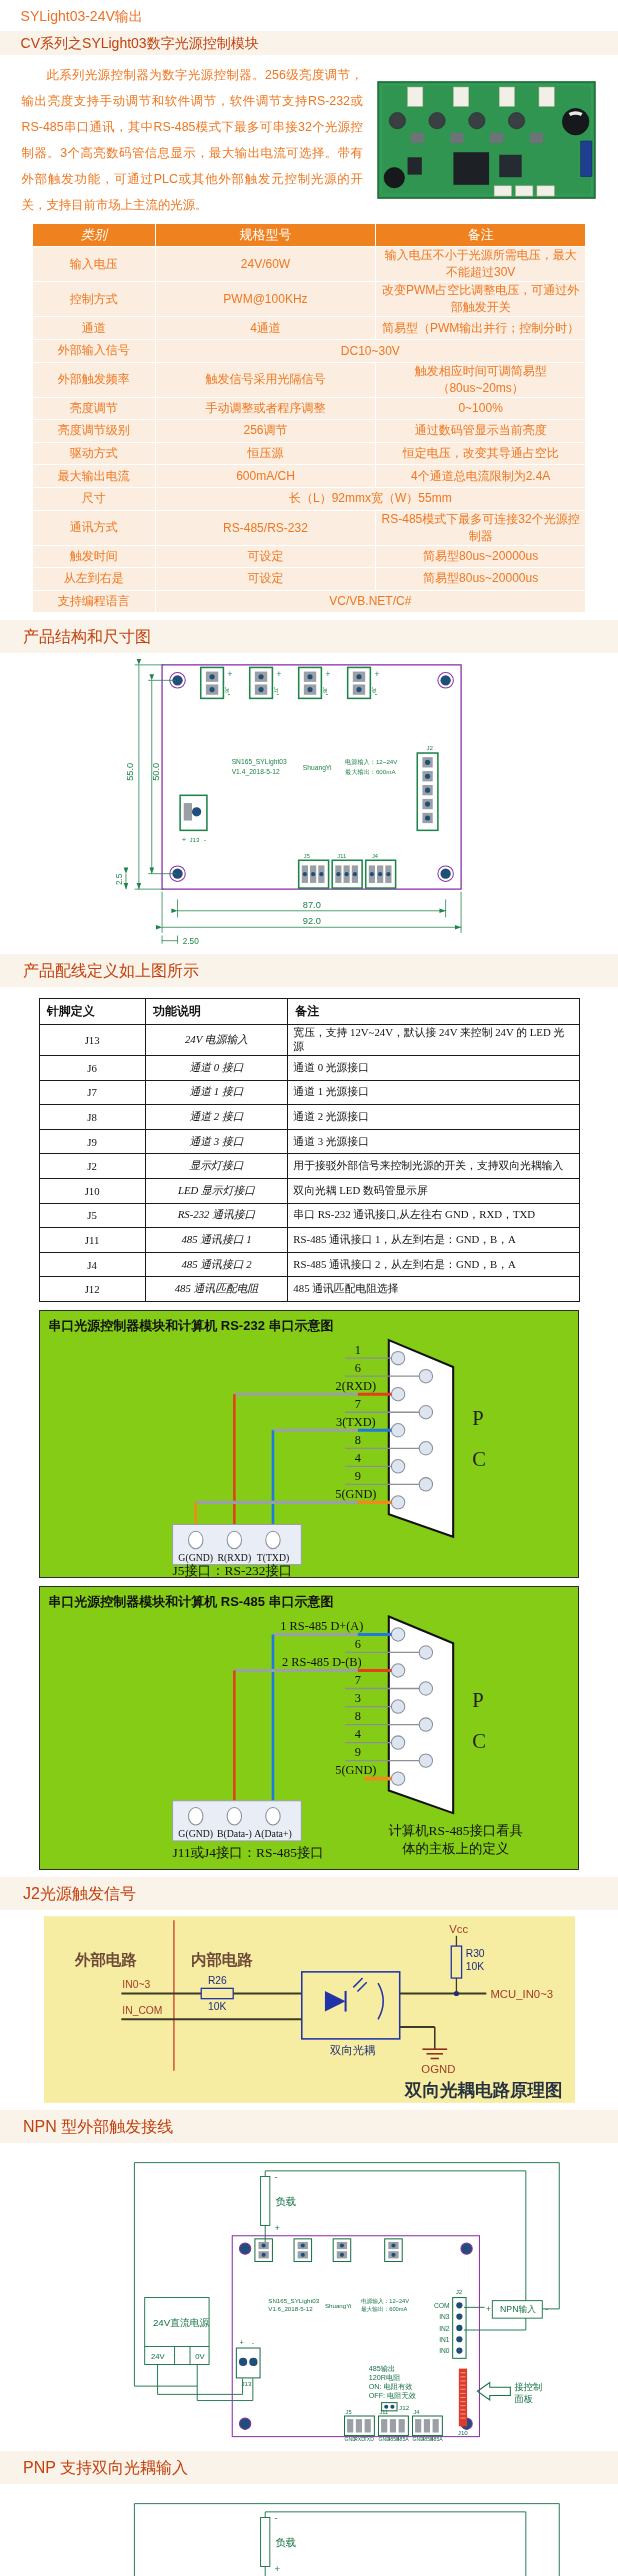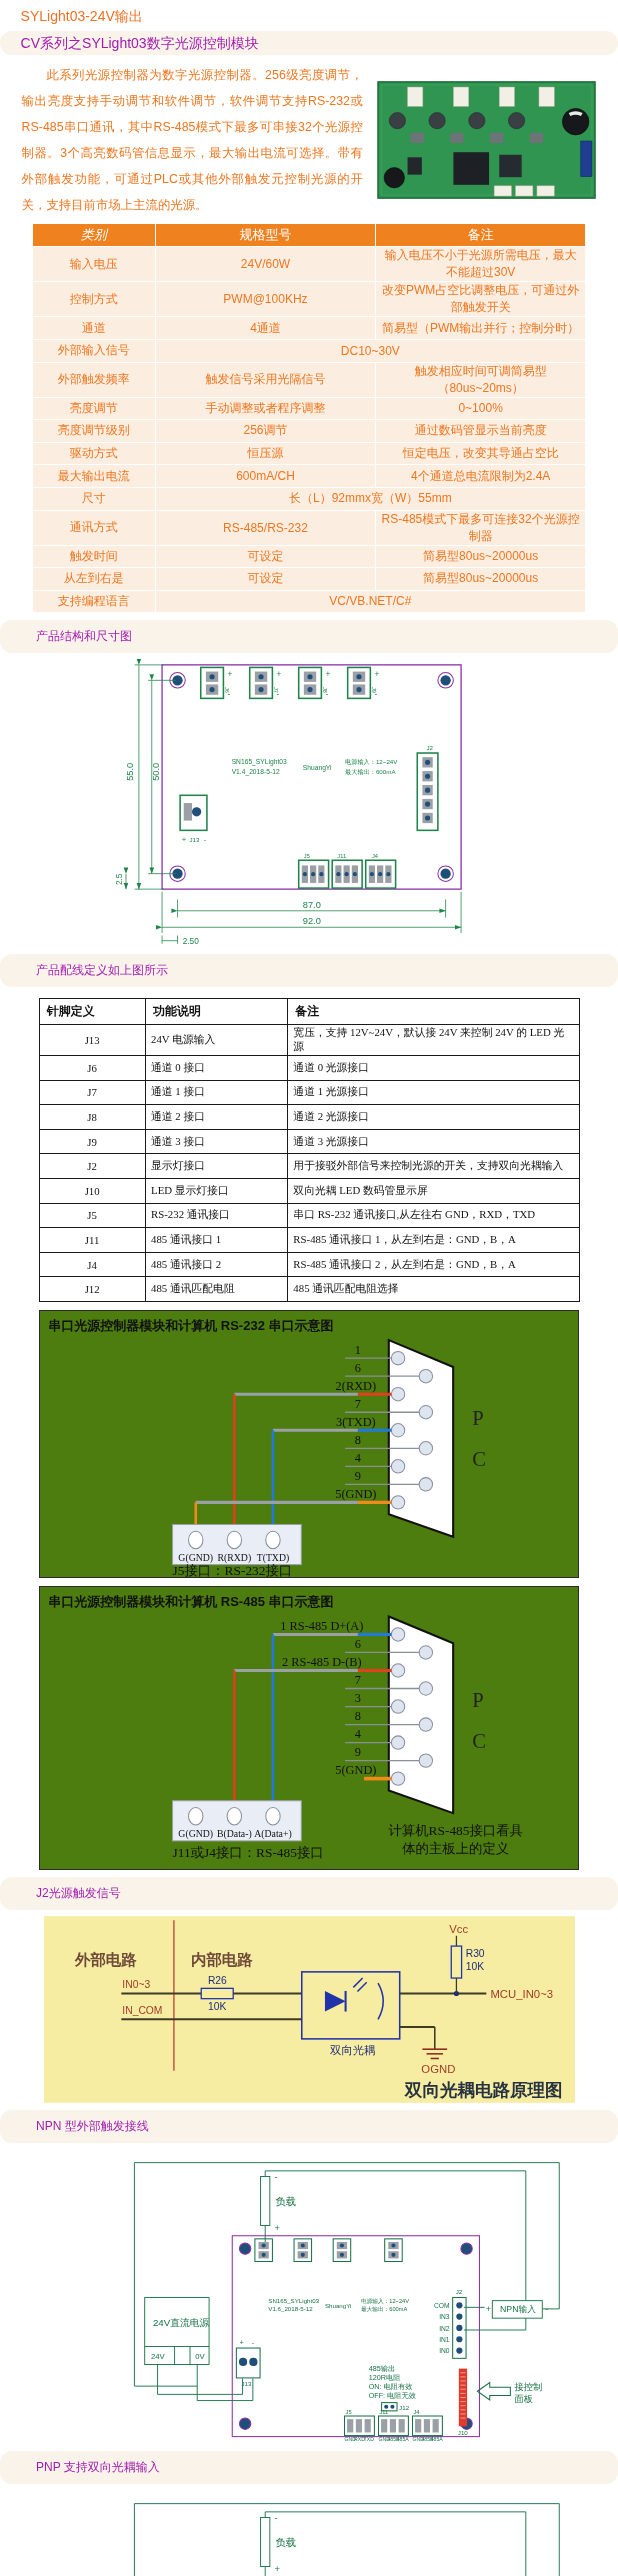--- a/index.html
+++ b/index.html
@@ -1,38 +1,38 @@
 <!DOCTYPE html>
 <html style="font-size:8.2px"><head>
 <meta charset="utf-8">
 <style>
   html,body{margin:0;padding:0;background:#fff;}
   #page{position:relative;width:618px;height:4108px;overflow:hidden;background:#fff;
         font-family:"Liberation Sans",sans-serif;}
   .m-title{margin:8.2px 0 0 20.6px;font-size:14px;color:#EE7124;font-weight:400;}
-  .bar{background:#FAF3EA;color:#a21caf;border-radius:12px;}
+  .bar{background:#FAF3EA;color:#c2410c;}
   .bar.big{margin-top:5.2px;height:24px;line-height:24px;padding-left:20.6px;font-size:14px;}
-  .bar.sec{margin-top:7.2px;height:33px;line-height:33px;padding-left:36px;font-size:12px;}
+  .bar.sec{margin-top:7.2px;height:33px;line-height:33px;padding-left:23px;font-size:16px;}
   .intro-wrap{display:flex;gap:14.4px;margin:6.2px 21.6px 0 21.6px;align-items:center;}
   .intro-text{width:346px;font-size:12.4px;line-height:26px;color:#F0761F;text-align:justify;text-indent:2em;margin:0;}
   
   .spec{border-collapse:separate;border-spacing:1.5px;margin:5.2px auto 0 auto;width:554px;table-layout:fixed;}
   .spec th{background:#F0811F;color:#fff;font-size:13px;font-weight:400;height:20.6px;}
   .spec td{background:#FBEEE1;color:#F0761F;font-size:12px;text-align:center;height:21.6px;padding:0 4.1px;}
   .spec .c1{width:22%;font-style:italic;} .spec .c2{width:40%;} .spec .c3{width:38%;}
   
   .pint{border-collapse:collapse;margin:11.3px auto 0 auto;width:541px;table-layout:fixed;
         font-family:"Liberation Serif",serif;color:#111;}
   .pint th{border:1px solid #1a1a1a;font-size:12px;font-weight:700;height:23px;text-align:left;padding-left:7.2px;}
   .pint td{border:1px solid #1a1a1a;font-size:10.8px;height:21.6px;padding:1px 5.2px;}
   .pint td.pin{text-align:center;}
-  .pint td.fn{}
+  .pint td.fn{text-align:center;font-style:italic;}
   .pint{border:1.5px solid #1a1a1a;}
   
-  .diagbox{margin:8.2px auto 0 auto;width:538px;border:1.5px solid #2b2b2b;background:#4d7c0f;}
+  .diagbox{margin:8.2px auto 0 auto;width:538px;border:1.5px solid #2b2b2b;background:#84cc16;}
   .diagbox .dtitle{font-weight:700;font-size:13px;color:#111;padding:6.2px 0 0 8.2px;}
   .svgc{display:block;margin:0 auto;}
 </style>
 </head>
 <body>
 
 <svg width="0" height="0" style="position:absolute">
   <defs>
     <marker id="arrG" markerWidth="10" markerHeight="10" refX="8" refY="3" orient="auto">
       <path d="M0,0 L8,3 L0,6 Z" fill="#1E8449"></path>

